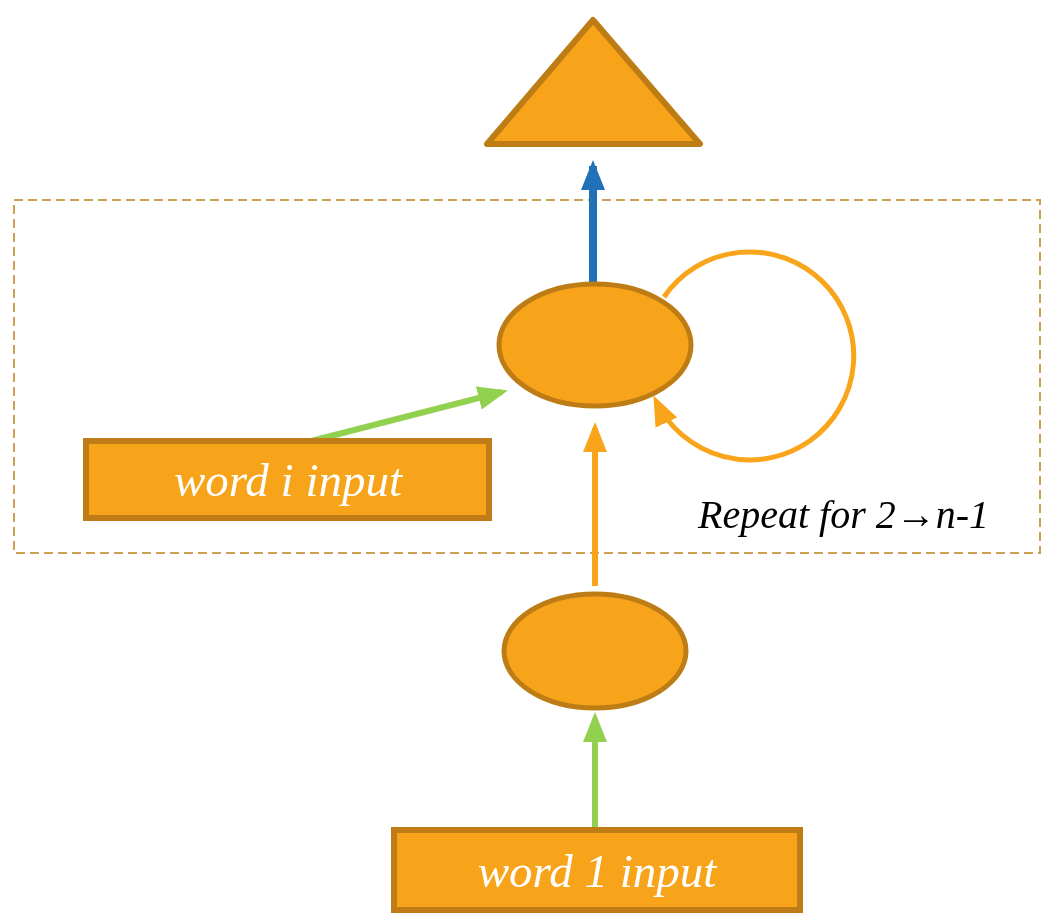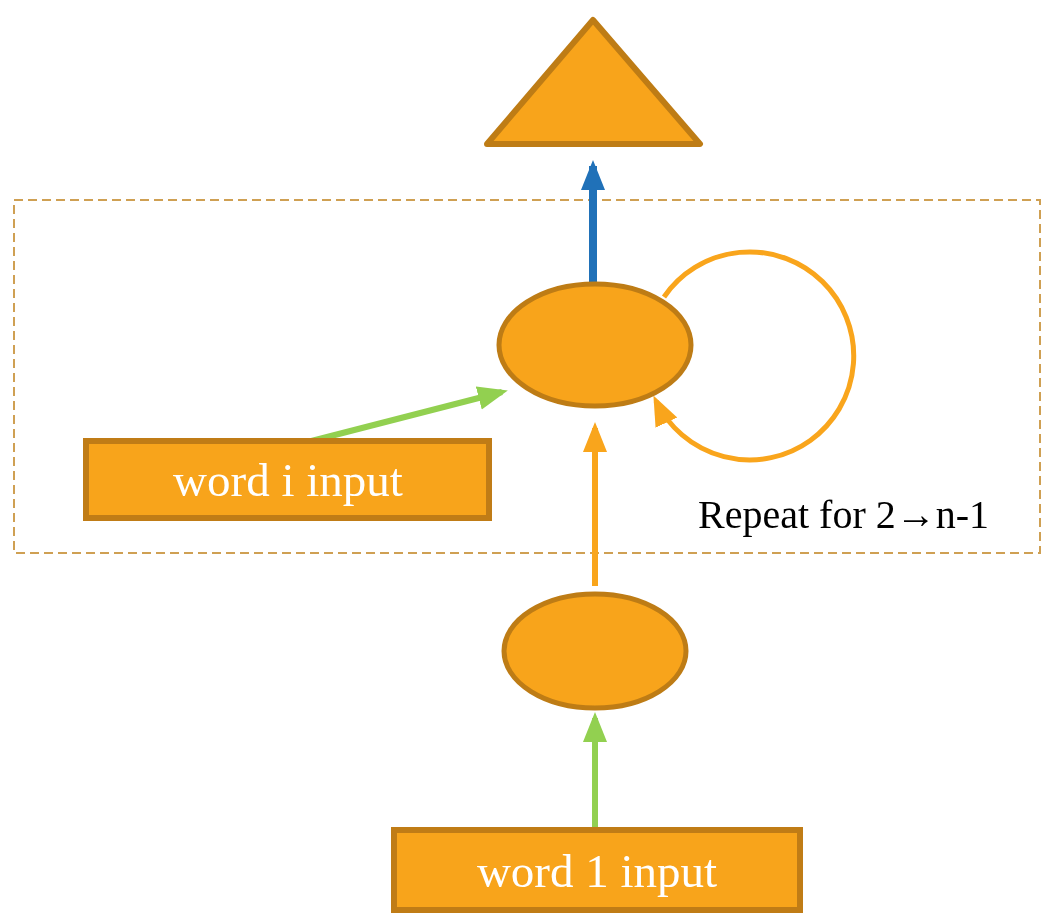--- a/index.html
+++ b/index.html
@@ -7,20 +7,21 @@
     padding: 0;
     background: #ffffff;
     font-family: "Liberation Serif", serif;
   }
   .stage {
     position: relative;
     width: 1055px;
     height: 918px;
     background: #ffffff;
     overflow: hidden;
+    font-style: italic;
   }
   svg { display: block; }
   .box-label {
     font-family: "Liberation Serif", serif;
     font-size: 47px;
   }
   .note-label {
     font-family: "Liberation Serif", serif;
     font-size: 40px;
   }

